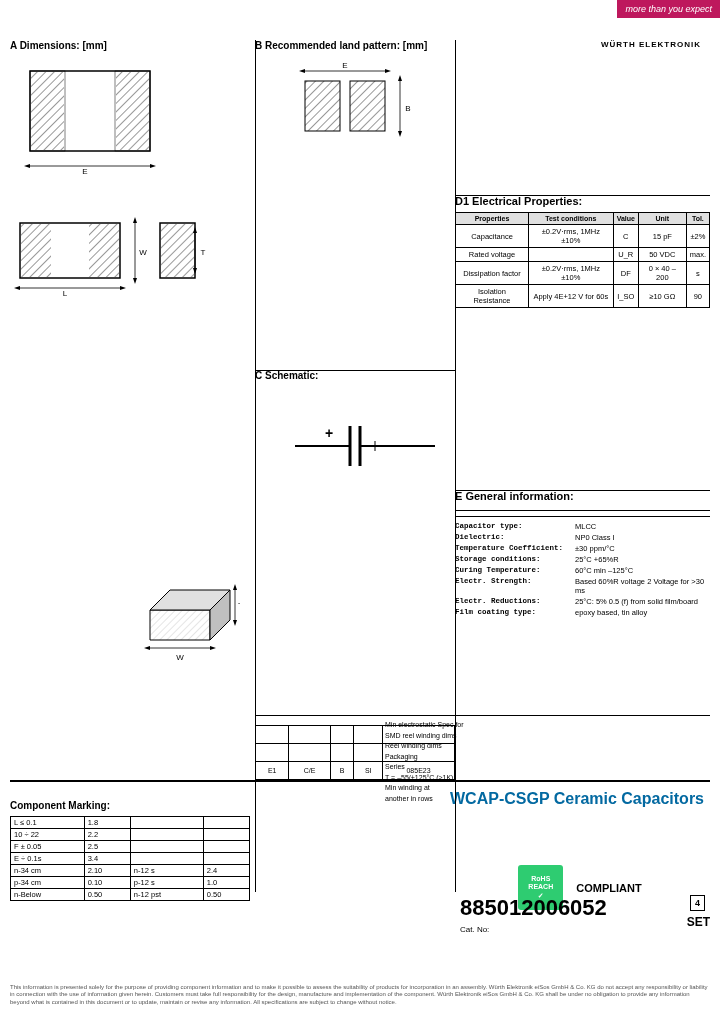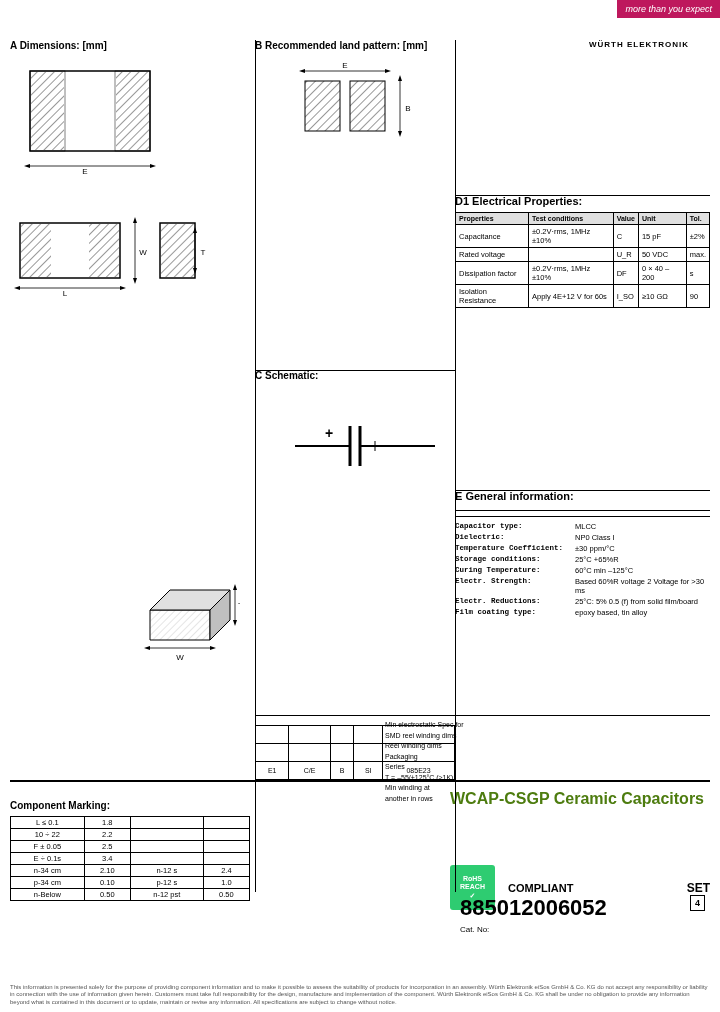--- a/index.html
+++ b/index.html
@@ -87,35 +87,35 @@
       border: 1.5px solid #000;
       border-radius: 50%;
       background: #fff;
     }
 
     .we-brand-name {
       font-size: 8px;
       font-weight: bold;
       letter-spacing: 1px;
       text-align: right;
-      margin-right: 16px;
+      margin-right: 4px;
     }
 
     
     .prop-table {
       width: 100%;
       border-collapse: collapse;
       font-size: 7.5px;
       margin-top: 4px;
     }
 
     .prop-table th, .prop-table td {
       border: 1px solid #000;
       padding: 2px 3px;
-      text-align: left;
+      text-align: center;
       vertical-align: middle;
     }
 
     .prop-table th {
       background: #e0e0e0;
       font-weight: bold;
       font-size: 7px;
     }
 
     
@@ -168,47 +168,48 @@
     .marking-table {
       width: 100%;
       border-collapse: collapse;
       font-size: 7.5px;
       margin-top: 4px;
     }
 
     .marking-table td {
       border: 1px solid #000;
       padding: 1px 3px;
-      text-align: center;
+      text-align: left;
     }
 
     
     .product-title-section {
       position: absolute;
       right: 10px;
       top: 790px;
       width: 260px;
     }
 
     .product-title {
       font-size: 16px;
       font-weight: bold;
-      color: #4d7c0f;
+      color: #0369a1;
       margin-bottom: 4px;
     }
 
     
     .part-section {
       position: absolute;
       right: 10px;
       top: 865px;
       width: 260px;
       display: flex;
       align-items: center;
       gap: 5px;
+      flex-direction: column;
     }
 
     
     .disclaimer {
       position: absolute;
       bottom: 5px;
       left: 10px;
       right: 10px;
       font-size: 6px;
       color: #555;

